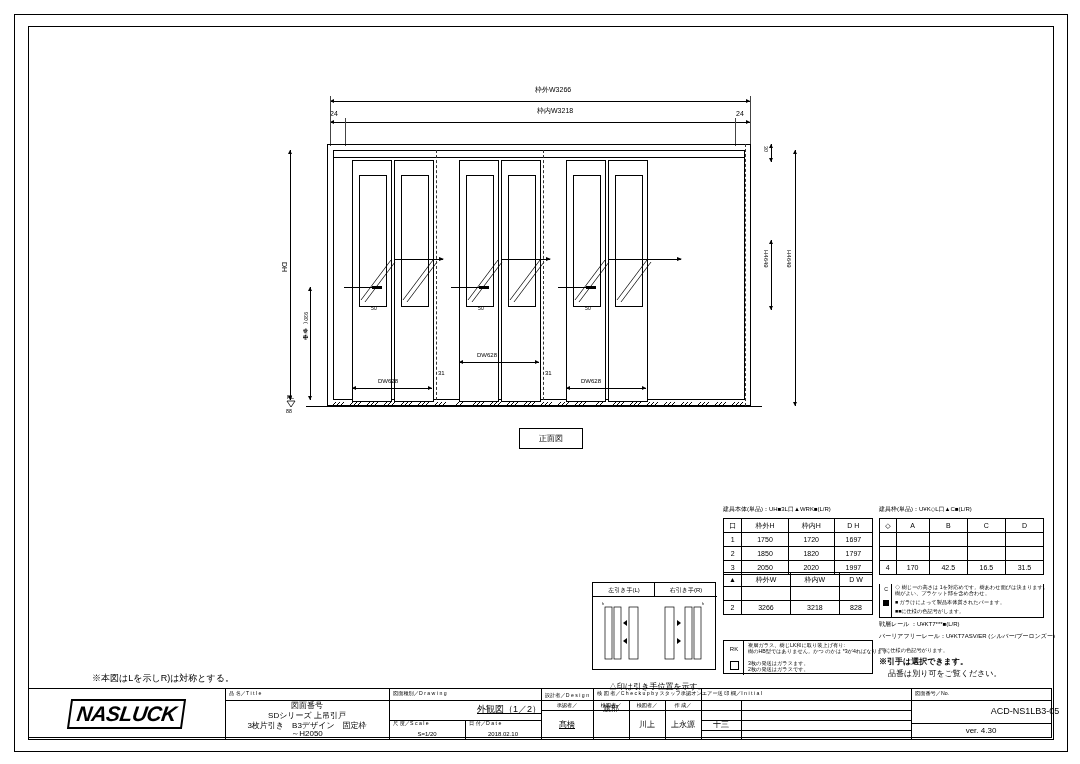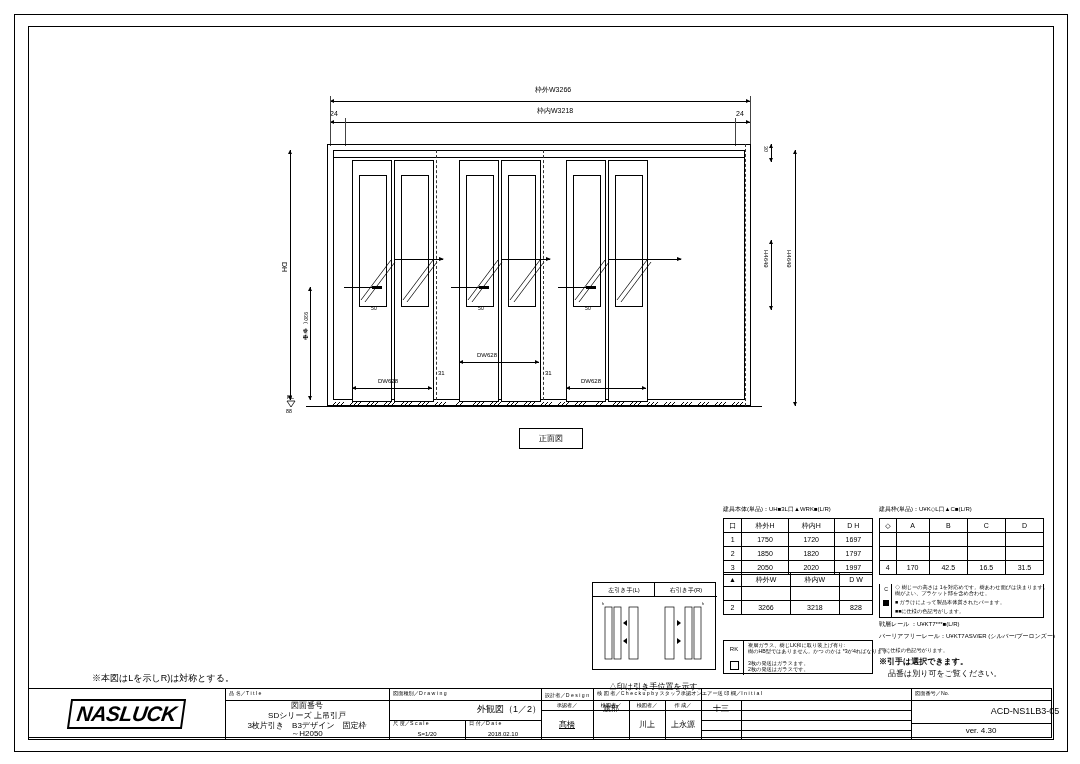--- a/index.html
+++ b/index.html
@@ -302,21 +302,21 @@
 
     <div class="abs t5" style="left:200px;top:2px;">品 名／T i t l e</div>
     <div class="ln hl" style="left:196px;top:11px;width:164px;"></div>
     <div class="abs t8 ctr" style="left:196px;top:12px;width:164px;height:11px;">図面番号</div>
     <div class="abs t8 ctr" style="left:196px;top:22px;width:164px;height:11px;">SDシリーズ 上吊引戸</div>
     <div class="abs t8 ctr" style="left:196px;top:32px;width:164px;height:10px;">3枚片引き　B3デザイン　固定枠</div>
     <div class="abs t8 ctr" style="left:196px;top:41px;width:164px;height:9px;">～H2050</div>
 
     <div class="abs t5" style="left:364px;top:2px;">図面種別／D r a w i n g</div>
     <div class="ln hl" style="left:360px;top:11px;width:152px;"></div>
-    <div class="abs t9 ctr" style="left:360px;top:14px;width:152px;height:14px;">外観図（1／2）</div>
+    <div class="abs t9 ctr" style="left:360px;top:14px;width:152px;height:14px;text-decoration:underline;">外観図（1／2）</div>
     <div class="ln hl" style="left:360px;top:31px;width:152px;"></div>
     <div class="ln vl" style="left:436px;top:31px;height:19px;"></div>
     <div class="abs t5" style="left:364px;top:32px;">尺 度／S c a l e</div>
     <div class="abs t6 ctr" style="left:360px;top:40px;width:76px;height:10px;">S=1/20</div>
     <div class="abs t5" style="left:440px;top:32px;">日 付／D a t e</div>
     <div class="abs t6 ctr" style="left:436px;top:40px;width:76px;height:10px;">2018.02.10</div>
 
     <div class="abs t5 ctr" style="left:512px;top:2px;width:52px;height:9px;">設計者／D e s i g n</div>
     <div class="ln hl" style="left:512px;top:11px;width:52px;"></div>
     <div class="ln hl" style="left:512px;top:21px;width:52px;"></div>
@@ -327,21 +327,21 @@
     <div class="ln hl" style="left:564px;top:11px;width:318px;"></div>
     <div class="ln hl" style="left:564px;top:21px;width:108px;"></div>
     <div class="ln vl" style="left:600px;top:11px;height:39px;"></div>
     <div class="ln vl" style="left:636px;top:11px;height:39px;"></div>
     <div class="abs t5 ctr" style="left:564px;top:12px;width:36px;height:9px;">検図者／</div>
     <div class="abs t5 ctr" style="left:600px;top:12px;width:36px;height:9px;">検図者／</div>
     <div class="abs t5 ctr" style="left:636px;top:12px;width:36px;height:9px;">作 成／</div>
     <div class="abs t8 ctr" style="left:564px;top:10px;width:36px;height:20px;">渡部</div>
     <div class="abs t8 ctr" style="left:600px;top:26px;width:36px;height:20px;">川上</div>
     <div class="abs t8 ctr" style="left:636px;top:26px;width:36px;height:20px;">上永源</div>
-    <div class="abs t8 ctr" style="left:672px;top:10px;width:40px;height:20px;">十三</div>
+    <div class="abs t8 ctr" style="left:672px;top:26px;width:40px;height:20px;">十三</div>
 
     <div class="ln hl" style="left:672px;top:21px;width:210px;"></div>
     <div class="ln hl" style="left:672px;top:31px;width:210px;"></div>
     <div class="ln hl" style="left:672px;top:41px;width:210px;"></div>
     <div class="ln vl" style="left:712px;top:11px;height:39px;"></div>
 
     <div class="abs t5" style="left:886px;top:2px;">図面番号／No.</div>
     <div class="ln hl" style="left:882px;top:11px;width:140px;"></div>
     <div class="abs t9 ctr" style="left:882px;top:16px;width:140px;height:14px;">ACD-NS1LB3-05</div>
     <div class="ln hl" style="left:882px;top:34px;width:140px;"></div>

